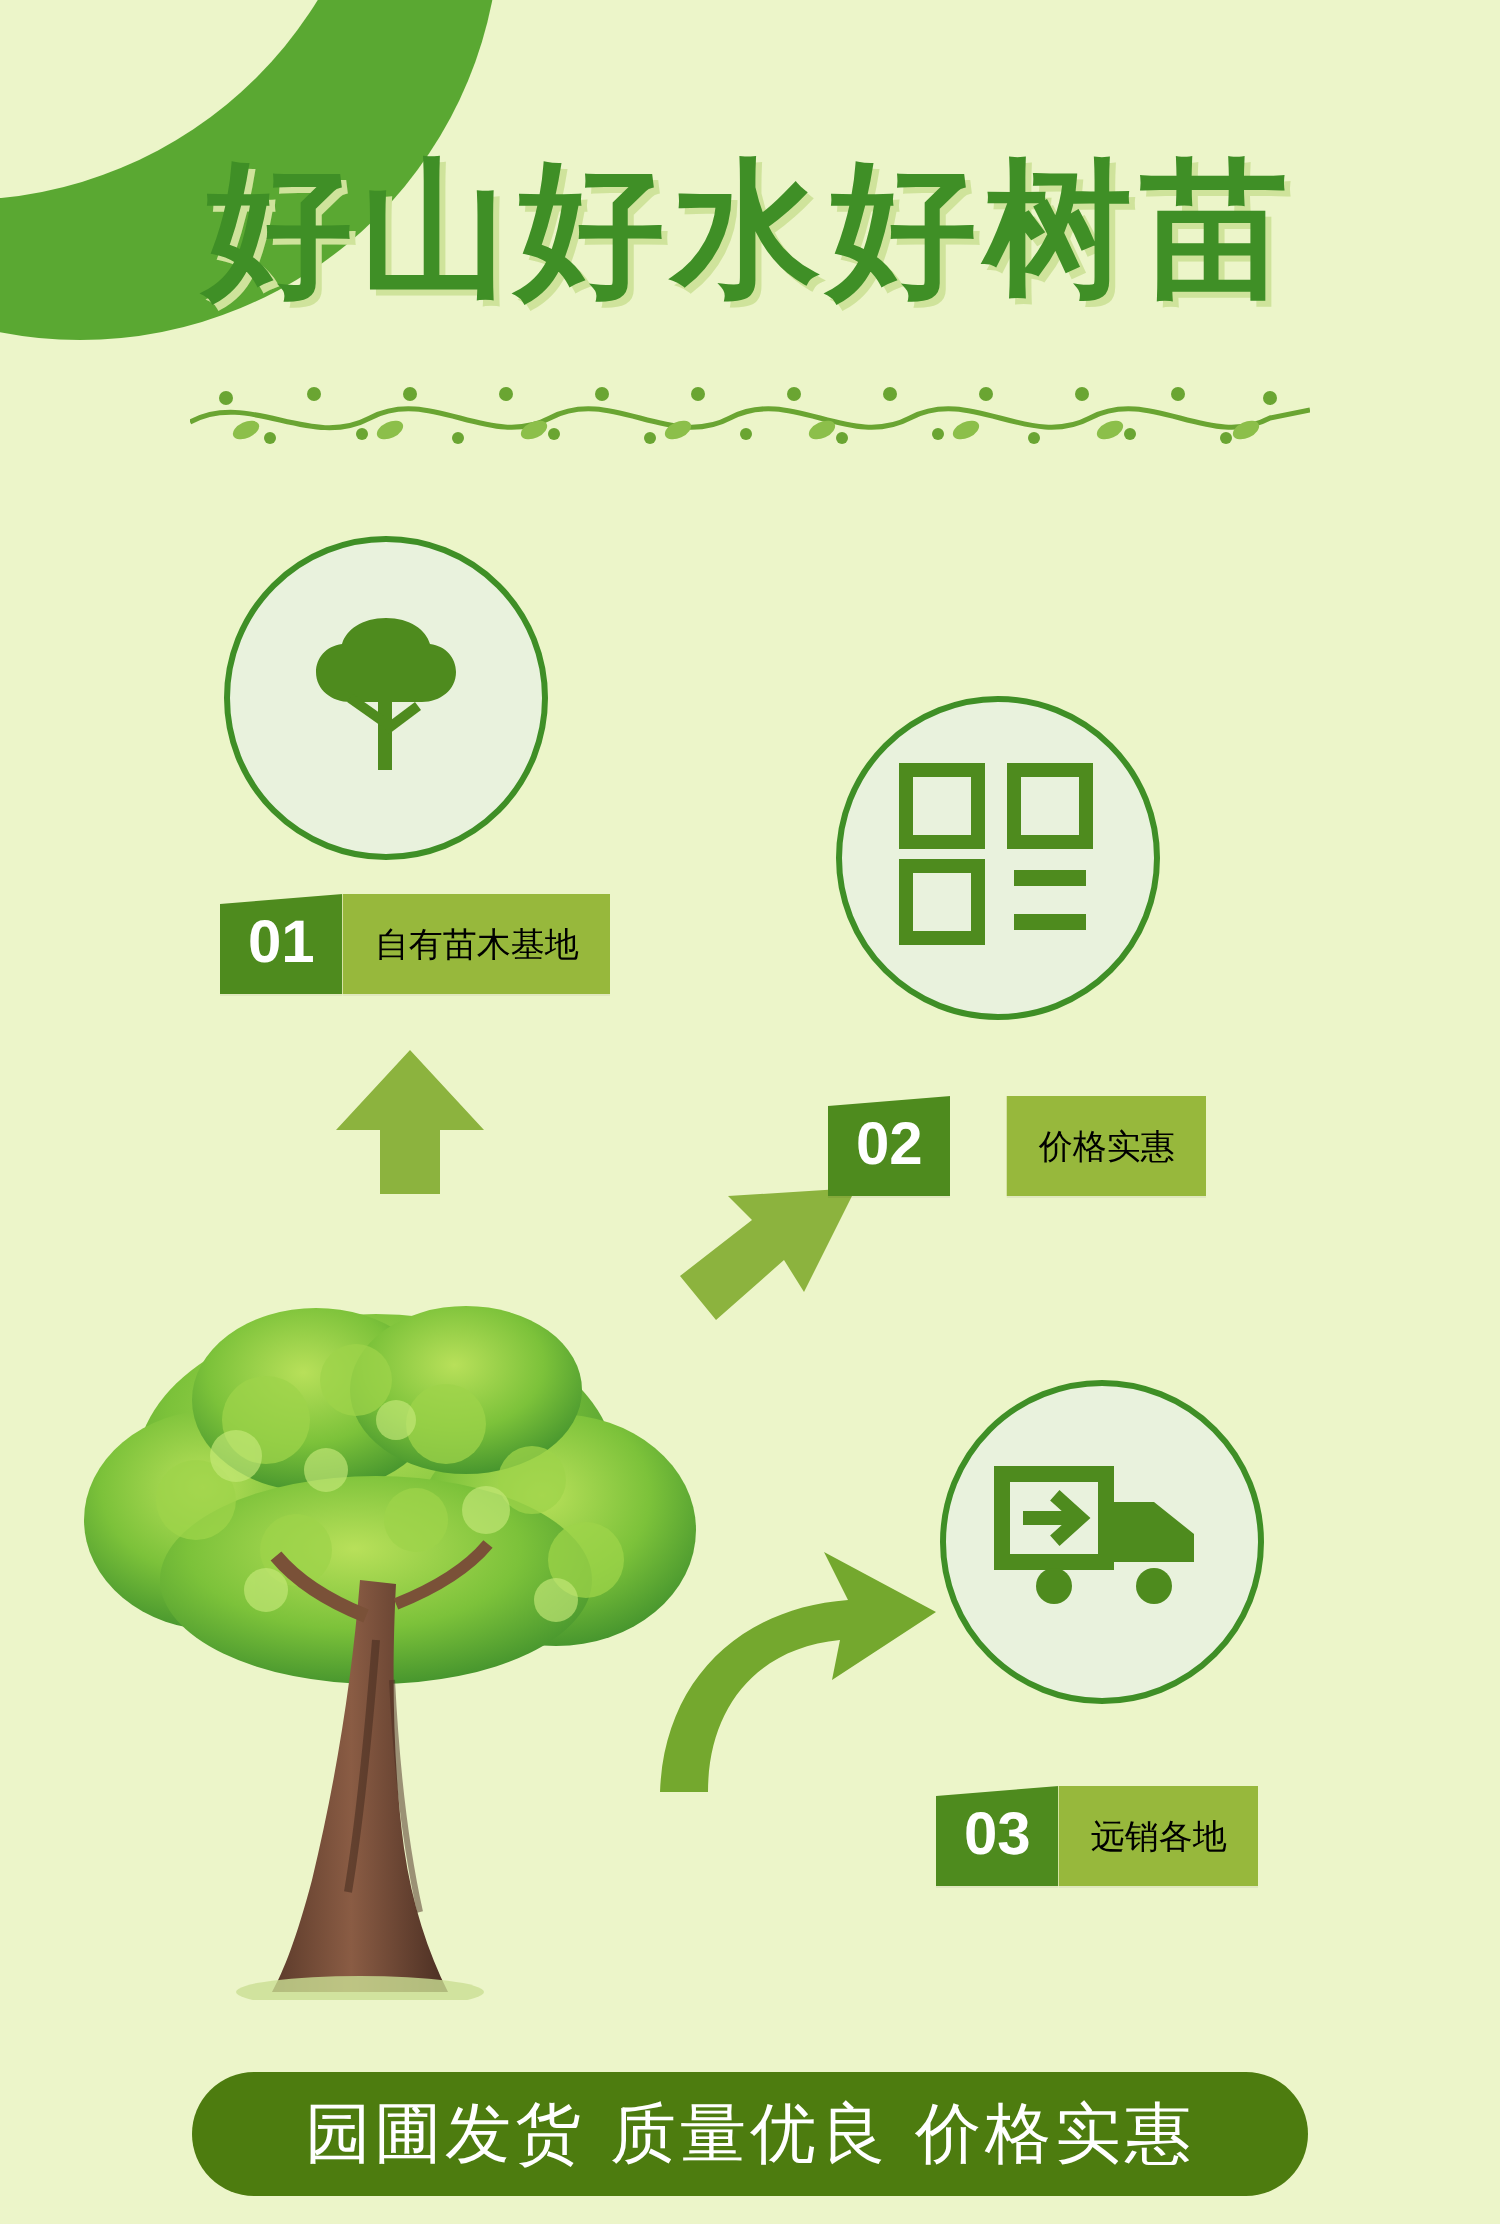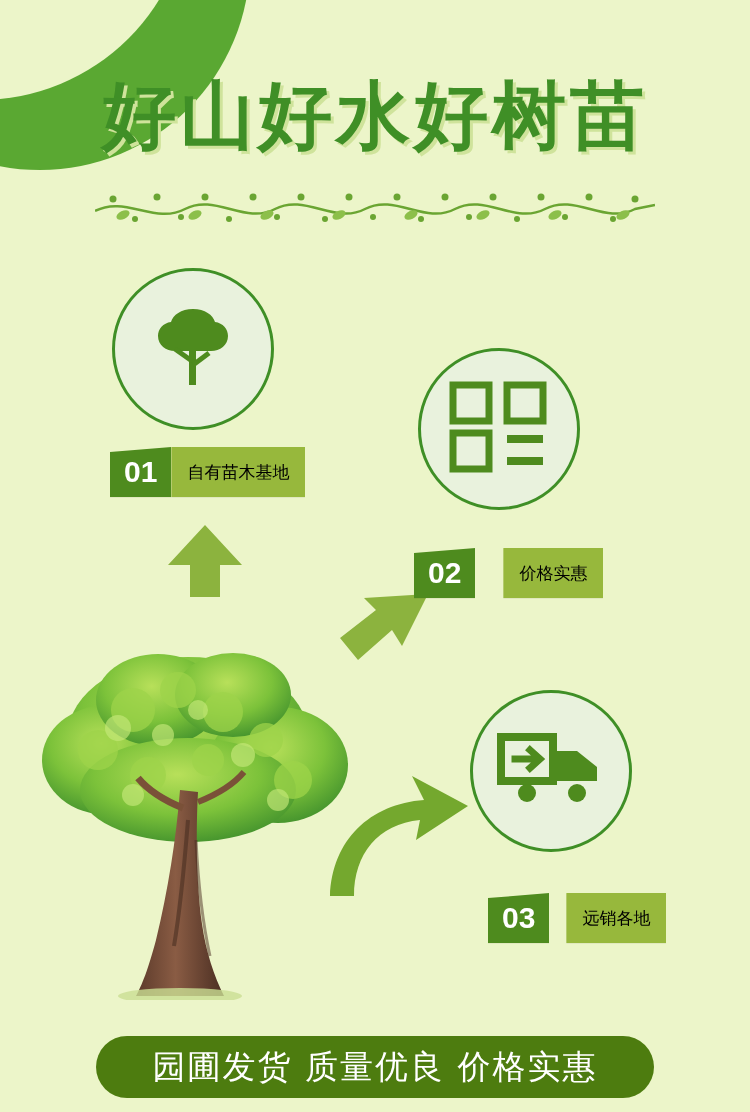--- a/index.html
+++ b/index.html
@@ -78,21 +78,21 @@
     background:#97b83c;
     color:#000000;
     font-size:17px;
     display:flex;align-items:center;
     padding:0 16px;
     font-family:"DejaVu Sans","Liberation Sans",sans-serif;
     clip-path:polygon(0 0,100% 0,100% 100%,0 100%);
   }
   .l1{left:110px;top:447px;}
   .l2{left:414px;top:548px;gap:28px;}
-  .l3{left:488px;top:893px;gap:17px;}
+  .l3{left:468px;top:893px;}
 
   
   .arrow{position:absolute;}
 
   
   .tree{position:absolute;left:38px;top:640px;width:320px;height:360px;}
 
   
   .banner{
     position:absolute;left:96px;top:1036px;

